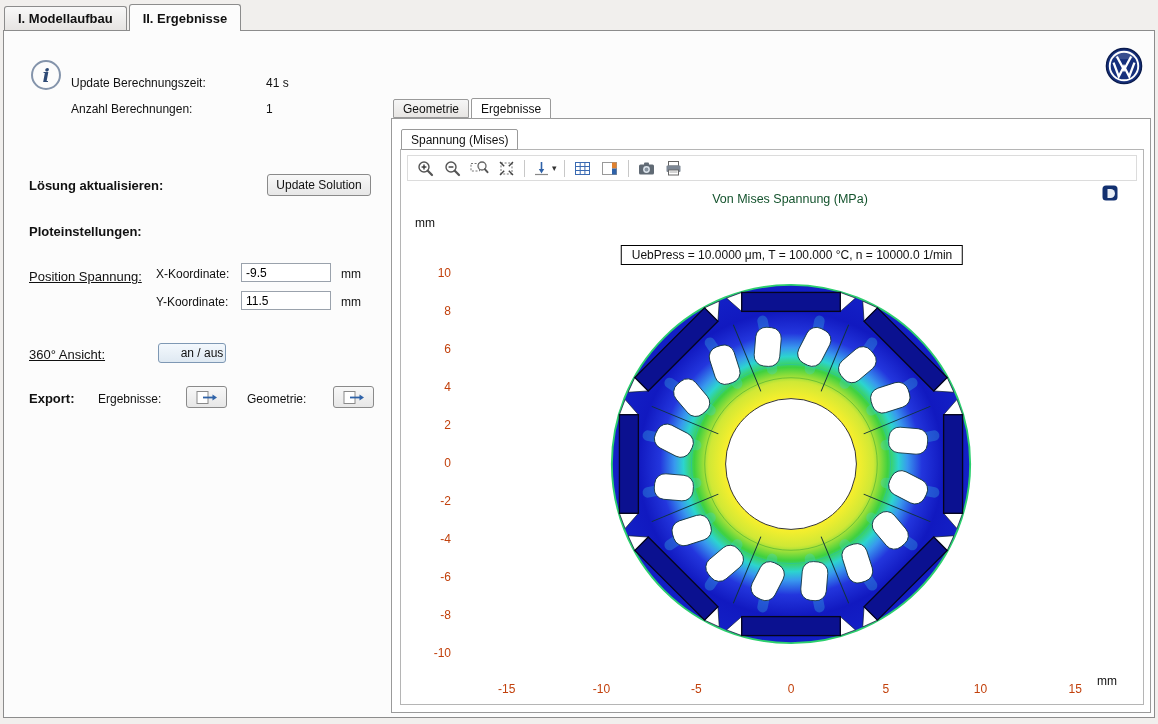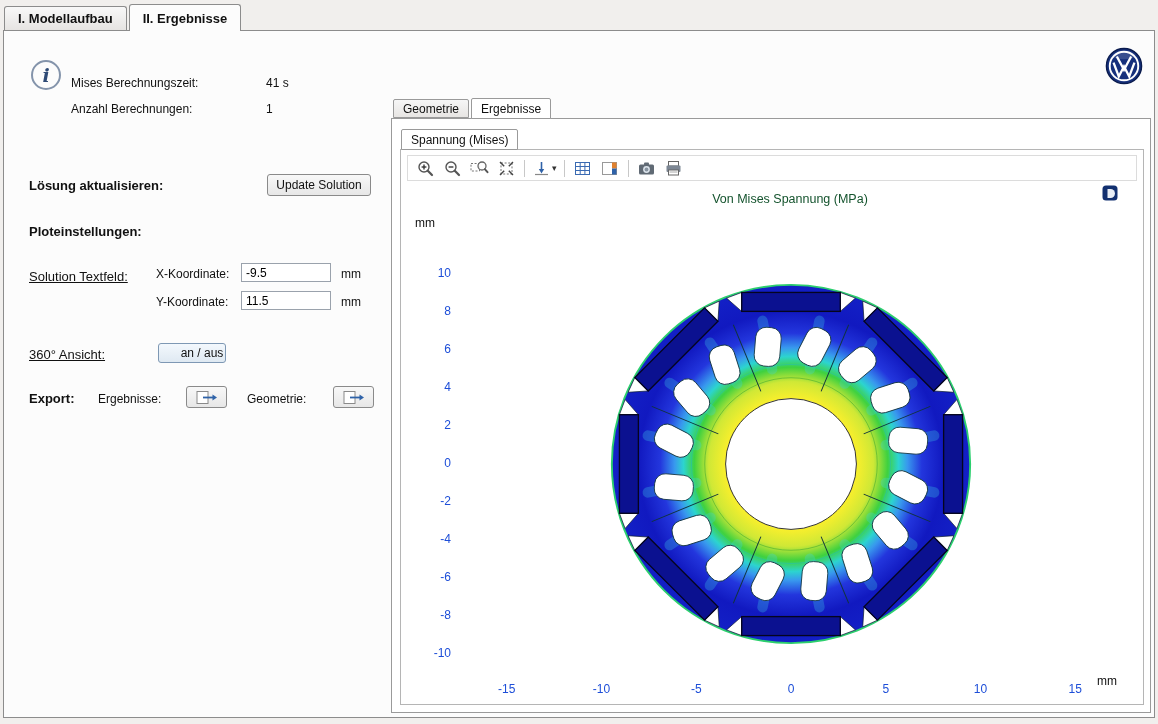--- a/index.html
+++ b/index.html
@@ -37,47 +37,47 @@
   .tbtn{width:22px;height:22px;display:flex;align-items:center;justify-content:center;border-radius:2px;cursor:default;}
   .tbtn-wide{display:flex;align-items:center;cursor:default;}
   .caret{font-size:9px;color:#333;margin-left:1px;}
   .tsep{width:1px;height:17px;background:#c8c8c8;margin:0 2px;}
   
   .plot-title{position:absolute;top:42px;left:36px;right:0;text-align:center;font-size:12.5px;color:#14532d;}
   .yunit{position:absolute;left:14px;top:66px;font-size:12px;}
   .xunit{position:absolute;left:696px;top:524px;font-size:12px;}
   .annotation{position:absolute;top:95px;left:50%;transform:translateX(calc(-50% + 20px));
     border:1px solid #000;background:#fff;padding:2px 10px;font-size:12px;white-space:nowrap;}
-  .tick{position:absolute;font-size:12px;color:#1d4ed8;}
+  .tick{position:absolute;font-size:12px;color:#c2410c;}
   .xtick{width:40px;text-align:center;top:524px;margin-top:8px;}
   .ytick{width:44px;text-align:right;left:6px;}
   .rotor{position:absolute;left:208px;top:132px;}
   .plot-btn{position:absolute;left:700px;top:34px;width:18px;height:18px;cursor:default;}
 </style>
 </head>
 <body>
 
 <div class="main-tabs">
   <div class="main-tab">I. Modellaufbau</div>
   <div class="main-tab active">II. Ergebnisse</div>
 </div>
 
 <div class="workspace">
 
   <div class="info-icon">i</div>
-  <span class="lbl" style="left:67px;top:45px">Mises Berechnungszeit:</span>
+  <span class="lbl" style="left:67px;top:45px">Update Berechnungszeit:</span>
   <span class="val" style="left:262px;top:45px">41 s</span>
   <span class="lbl" style="left:67px;top:71px">Anzahl Berechnungen:</span>
   <span class="val" style="left:262px;top:71px">1</span>
 
   <span class="heading" style="left:25px;top:147px">Lösung aktualisieren:</span>
   <div class="btn" style="left:263px;top:143px;width:104px;height:22px">Update Solution</div>
 
   <span class="heading" style="left:25px;top:193px">Ploteinstellungen:</span>
-  <span class="grouplabel" style="left:25px;top:238px">Solution Textfeld:</span>
+  <span class="grouplabel" style="left:25px;top:238px">Position Spannung:</span>
 
   <span class="lbl" style="left:152px;top:236px">X-Koordinate:</span>
   <input class="field" style="left: 237px; top: 232px;" value="-9.5">
   <span class="lbl" style="left:337px;top:236px">mm</span>
 
   <span class="lbl" style="left:152px;top:264px">Y-Koordinate:</span>
   <input class="field" style="left: 237px; top: 260px;" value="11.5">
   <span class="lbl" style="left:337px;top:264px">mm</span>
 
   <span class="grouplabel" style="left:25px;top:316px">360° Ansicht:</span>
@@ -200,20 +200,21 @@
 
       <span class="plot-btn">
         <svg width="18" height="18" viewBox="0 0 18 18">
           <rect x="1.5" y="1.5" width="15" height="15" rx="3.5" fill="#123070"></rect>
           <path d="M6.5 5 h3 a4.5 4.5 0 0 1 0 9 h-3 z" fill="#e9eef6"></path>
         </svg>
       </span>
 
       <div class="plot-title">Von Mises Spannung (MPa)</div>
       <span class="yunit">mm</span>
+      <div class="annotation">UebPress = 10.0000 μm, T = 100.000 °C, n = 10000.0  1/min</div>
 
       <svg class="rotor" id="rotor-svg" width="364" height="364" viewBox="-9.6 -9.6 19.2 19.2">
           <defs>
             <radialGradient id="sg" gradientUnits="userSpaceOnUse" cx="0" cy="0" r="9.45">
               <stop offset="0.365" stop-color="#f9ef2c"></stop>
               <stop offset="0.46" stop-color="#cfe836"></stop>
               <stop offset="0.54" stop-color="#3fd13f"></stop>
               <stop offset="0.6" stop-color="#2cd4cf"></stop>
               <stop offset="0.65" stop-color="#3898ee"></stop>
               <stop offset="0.73" stop-color="#2336dd"></stop>

